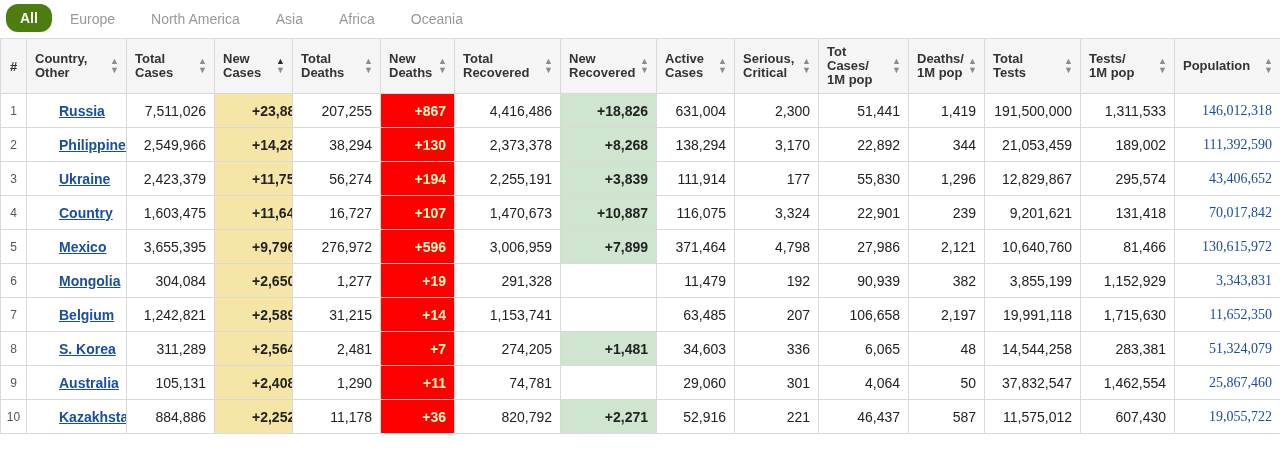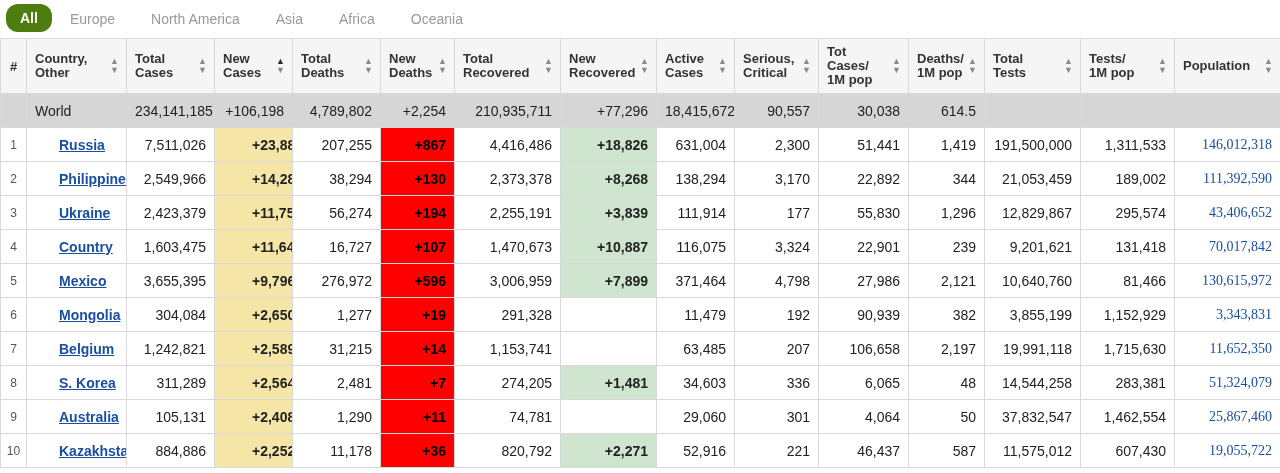--- a/index.html
+++ b/index.html
@@ -118,21 +118,21 @@
     background: #d6d6d6;
     font-weight: normal;
     color: #222;
   }
   tbody tr.world td.country {
     font-weight: normal;
     color: #222;
   }
   tbody td.pop { color: #1a4fa0; font-family: Liberation Serif, serif; }
   td.newcases { background: #f5e6a8; font-weight: bold; padding-left: 37px; }
-  td.newdeaths { background: #ff0000; color: #000000; font-weight: bold; }
+  td.newdeaths { background: #ff0000; color: #fef9c3; font-weight: bold; }
   td.newrec { background: #cfe5cf; font-weight: bold; }
   td.empty { background: #ffffff; }
 </style>
 </head>
 <body>
 
 <div id="page">
 
   <div class="tabs">
     <div class="tab active">
@@ -339,37 +339,20 @@
             <span class="lbl">Population</span>
             <span class="sort-icon">
                 <i class="up">▲</i>
                 <i class="down">▼</i>
               </span>
           </div>
         </th>
       </tr>
     </thead>
     <tbody>
-      <tr class="world">
-        <td class="idx"></td>
-        <td class="country">World</td>
-        <td>234,141,185</td>
-        <td>+106,198</td>
-        <td>4,789,802</td>
-        <td>+2,254</td>
-        <td>210,935,711</td>
-        <td>+77,296</td>
-        <td>18,415,672</td>
-        <td>90,557</td>
-        <td>30,038</td>
-        <td>614.5</td>
-        <td></td>
-        <td></td>
-        <td></td>
-      </tr>
 
       <tr>
         <td class="idx">1</td>
         <td class="country"><a>Russia</a></td>
         <td>7,511,026</td>
         <td class="newcases">+23,888</td>
         <td>207,255</td>
         <td class="newdeaths">+867</td>
         <td>4,416,486</td>
         <td class="newrec">+18,826</td>

